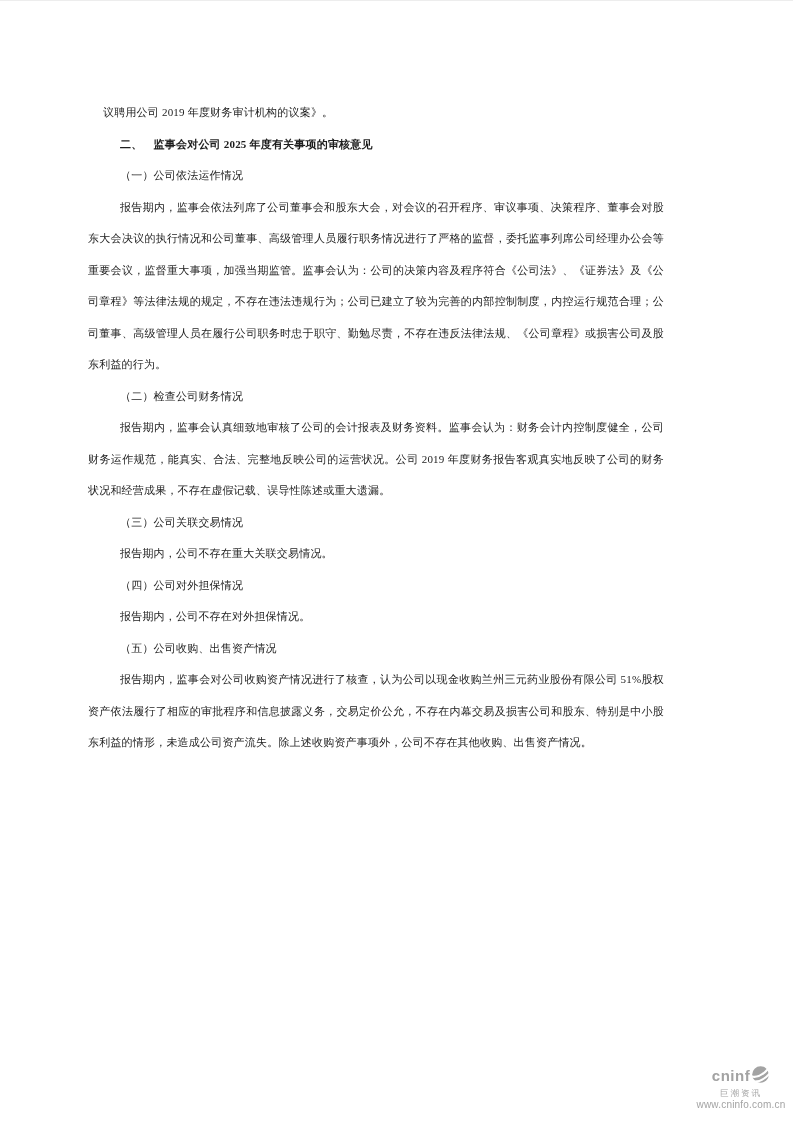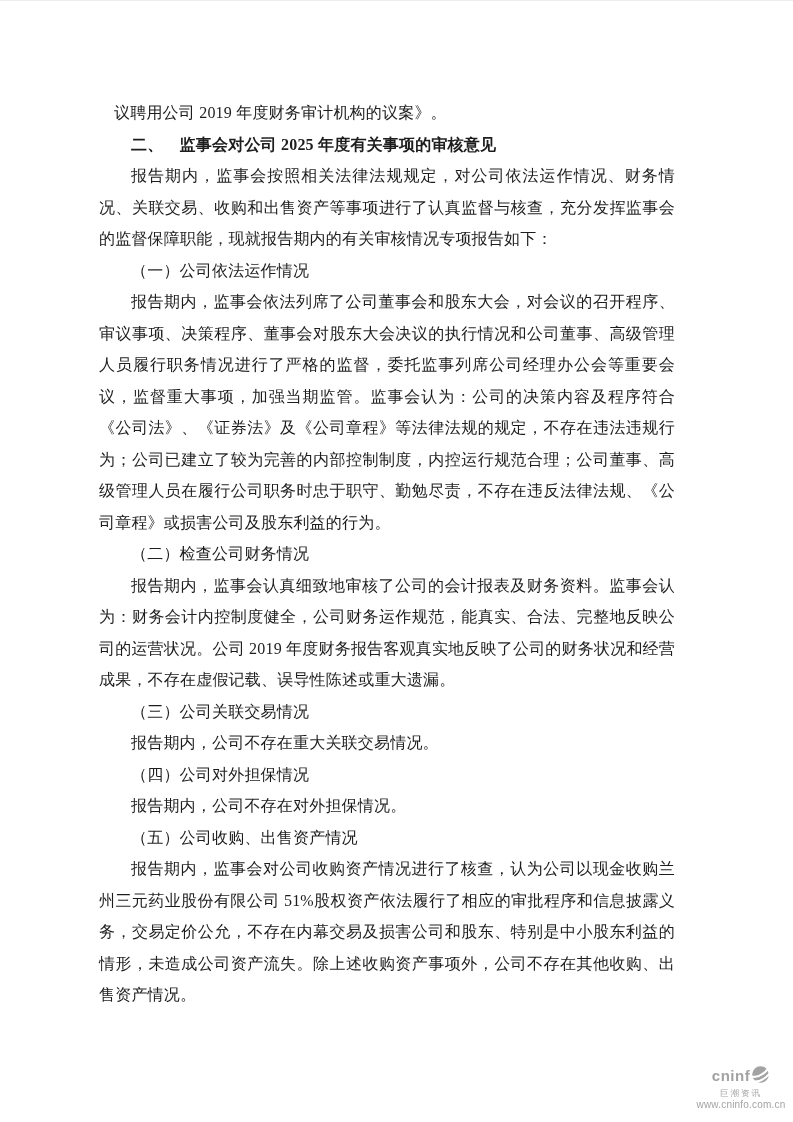--- a/index.html
+++ b/index.html
@@ -13,24 +13,24 @@
     height: 1122px;
     background: #ffffff;
     overflow: hidden;
     font-family: "Liberation Serif", "DejaVu Serif", serif;
     color: #1d1d1d;
     box-sizing: border-box;
     border-top: 1px solid #ededed;
   }
   .content {
     position: absolute;
-    left: 99px;
+    left: 88px;
     top: 96px;
     width: 576px;
-    font-size: 16px;
+    font-size: 11px;
     line-height: 31.5px;
     text-align: justify;
     text-justify: inter-ideograph;
     letter-spacing: 0.2px;
   }
   .content p {
     margin: 0;
     padding: 0;
   }
   p.para-continuation { text-indent: 15px; }
@@ -75,21 +75,20 @@
   }
 </style>
 </head>
 <body>
 
 <div class="page">
 
   <div class="content" id="doc-body">
       <p class="para-continuation">议聘用公司 2019 年度财务审计机构的议案》。</p>
       <p class="para-heading">二、　监事会对公司 2025 年度有关事项的审核意见</p>
-      <p class="para-body">报告期内，监事会按照相关法律法规规定，对公司依法运作情况、财务情况、关联交易、收购和出售资产等事项进行了认真监督与核查，充分发挥监事会的监督保障职能，现就报告期内的有关审核情况专项报告如下：</p>
       <p class="para-subheading">（一）公司依法运作情况</p>
       <p class="para-body">报告期内，监事会依法列席了公司董事会和股东大会，对会议的召开程序、审议事项、决策程序、董事会对股东大会决议的执行情况和公司董事、高级管理人员履行职务情况进行了严格的监督，委托监事列席公司经理办公会等重要会议，监督重大事项，加强当期监管。监事会认为：公司的决策内容及程序符合《公司法》、《证券法》及《公司章程》等法律法规的规定，不存在违法违规行为；公司已建立了较为完善的内部控制制度，内控运行规范合理；公司董事、高级管理人员在履行公司职务时忠于职守、勤勉尽责，不存在违反法律法规、《公司章程》或损害公司及股东利益的行为。</p>
       <p class="para-subheading">（二）检查公司财务情况</p>
       <p class="para-body">报告期内，监事会认真细致地审核了公司的会计报表及财务资料。监事会认为：财务会计内控制度健全，公司财务运作规范，能真实、合法、完整地反映公司的运营状况。公司 2019 年度财务报告客观真实地反映了公司的财务状况和经营成果，不存在虚假记载、误导性陈述或重大遗漏。</p>
       <p class="para-subheading">（三）公司关联交易情况</p>
       <p class="para-body">报告期内，公司不存在重大关联交易情况。</p>
       <p class="para-subheading">（四）公司对外担保情况</p>
       <p class="para-body">报告期内，公司不存在对外担保情况。</p>
       <p class="para-subheading">（五）公司收购、出售资产情况</p>
       <p class="para-body">报告期内，监事会对公司收购资产情况进行了核查，认为公司以现金收购兰州三元药业股份有限公司 51%股权资产依法履行了相应的审批程序和信息披露义务，交易定价公允，不存在内幕交易及损害公司和股东、特别是中小股东利益的情形，未造成公司资产流失。除上述收购资产事项外，公司不存在其他收购、出售资产情况。</p>

